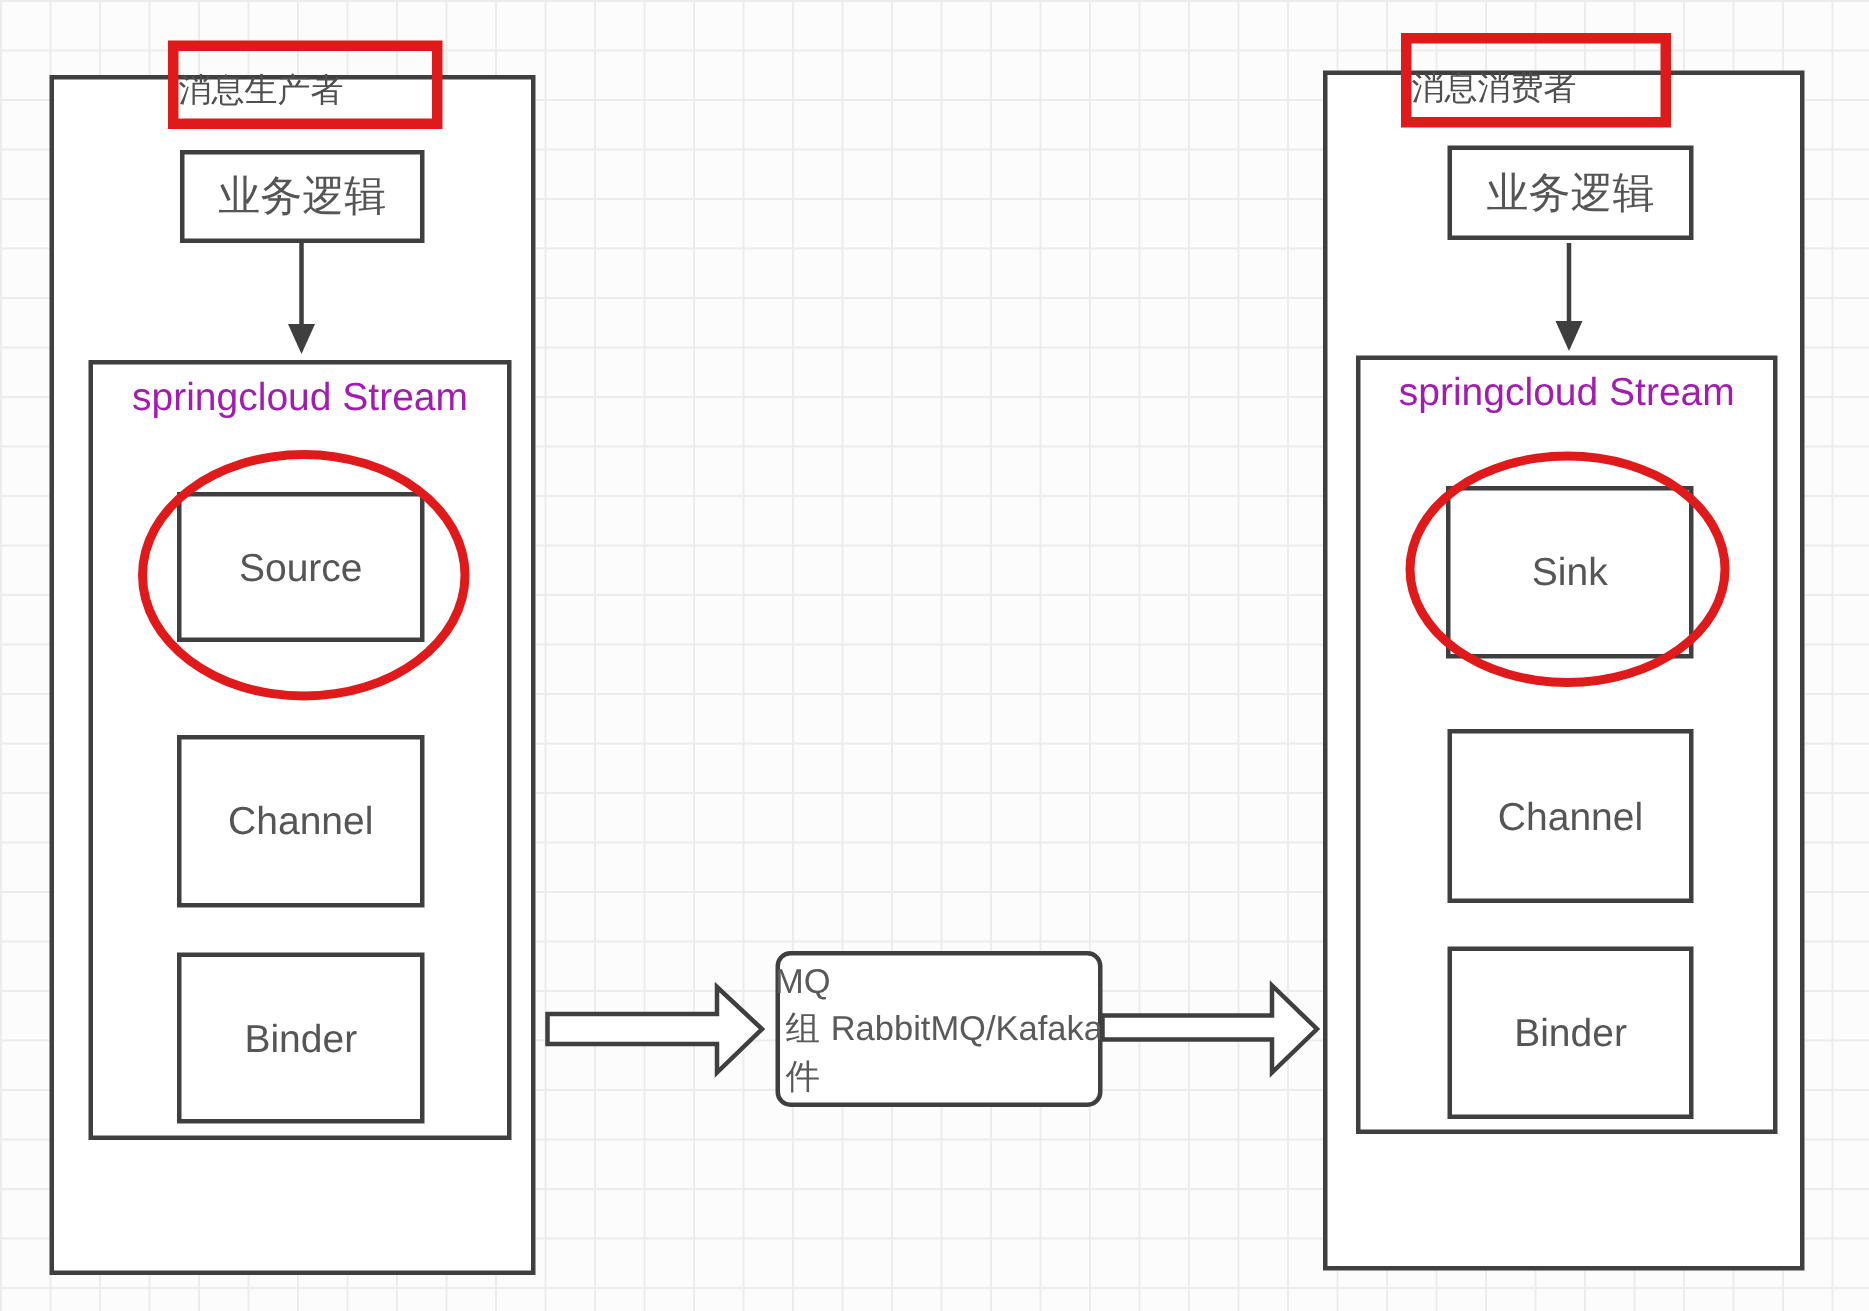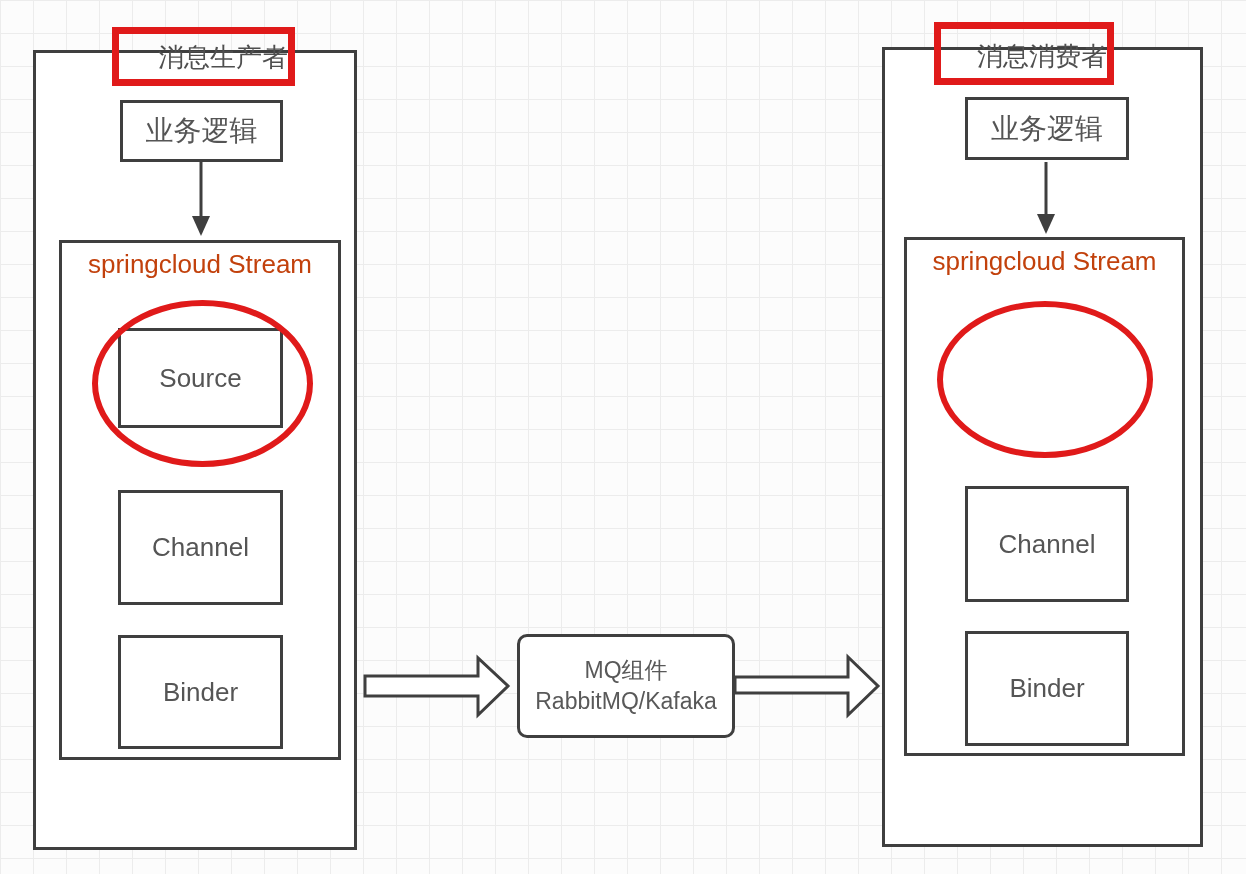--- a/index.html
+++ b/index.html
@@ -26,46 +26,45 @@
     border:3px solid #3f3f3f;
     background:#ffffff;
     box-sizing:border-box;
     display:flex;align-items:center;justify-content:center;
     font-size:26px;color:#555;
     text-align:center;
   }
   .box.small{font-size:28px;}
   .stream-title{
     position:absolute;left:0;right:0;top:6px;
-    text-align:center;font-size:26px;color:#c2410c;
+    text-align:center;font-size:26px;color:#a21caf;
   }
   .red-rect{
     position:absolute;
     border:7px solid #e01a1a;
     box-sizing:border-box;
-    display:flex;align-items:flex-end;justify-content:flex-end;
-    font-size:26px;color:#4f4f4f;
+    display:flex;align-items:flex-end;justify-content:flex-start;
+    font-size:22px;color:#4f4f4f;
     padding-bottom:4px;
-    padding-left:32px;
   }
   .red-ellipse{
     position:absolute;
     border:6px solid #e01a1a;
     border-radius:50%;
     box-sizing:border-box;
     background:transparent;
   }
   .arrow-svg{position:absolute;}
   .mq-box{
     position:absolute;
     border:3px solid #3f3f3f;
     border-radius:10px;
     background:#ffffff;
     box-sizing:border-box;
-    display:flex;flex-direction:column;align-items:center;justify-content:center;
+    display:flex;flex-direction:row;align-items:center;justify-content:center;
     font-size:23px;color:#595959;line-height:1.35;
     text-align:center;
   }
 </style>
 </head>
 <body>
 
 <div id="canvas">
 
   <div class="frame" style="left:33px;top:50px;width:324px;height:800px;"></div>
@@ -125,20 +124,23 @@
 
   <svg class="arrow-svg" style="left:1034px;top:162px;" width="24" height="74">
     <line x1="12" y1="0" x2="12" y2="53" stroke="#3f3f3f" stroke-width="3"></line>
     <polygon points="3,52 21,52 12,72" fill="#3f3f3f"></polygon>
   </svg>
 
   <div class="frame" style="left:904px;top:237px;width:281px;height:519px;">
     <div class="stream-title">springcloud Stream</div>
   </div>
 
+  <div class="box" style="left:964px;top:324px;width:165px;height:115px;">
+    <span>Sink</span>
+  </div>
   <div class="red-ellipse" style="left:937px;top:301px;width:216px;height:157px;"></div>
 
   <div class="box" style="left:965px;top:486px;width:164px;height:116px;">
     <span>Channel</span>
   </div>
 
   <div class="box" style="left:965px;top:631px;width:164px;height:115px;">
     <span>Binder</span>
   </div>
 

